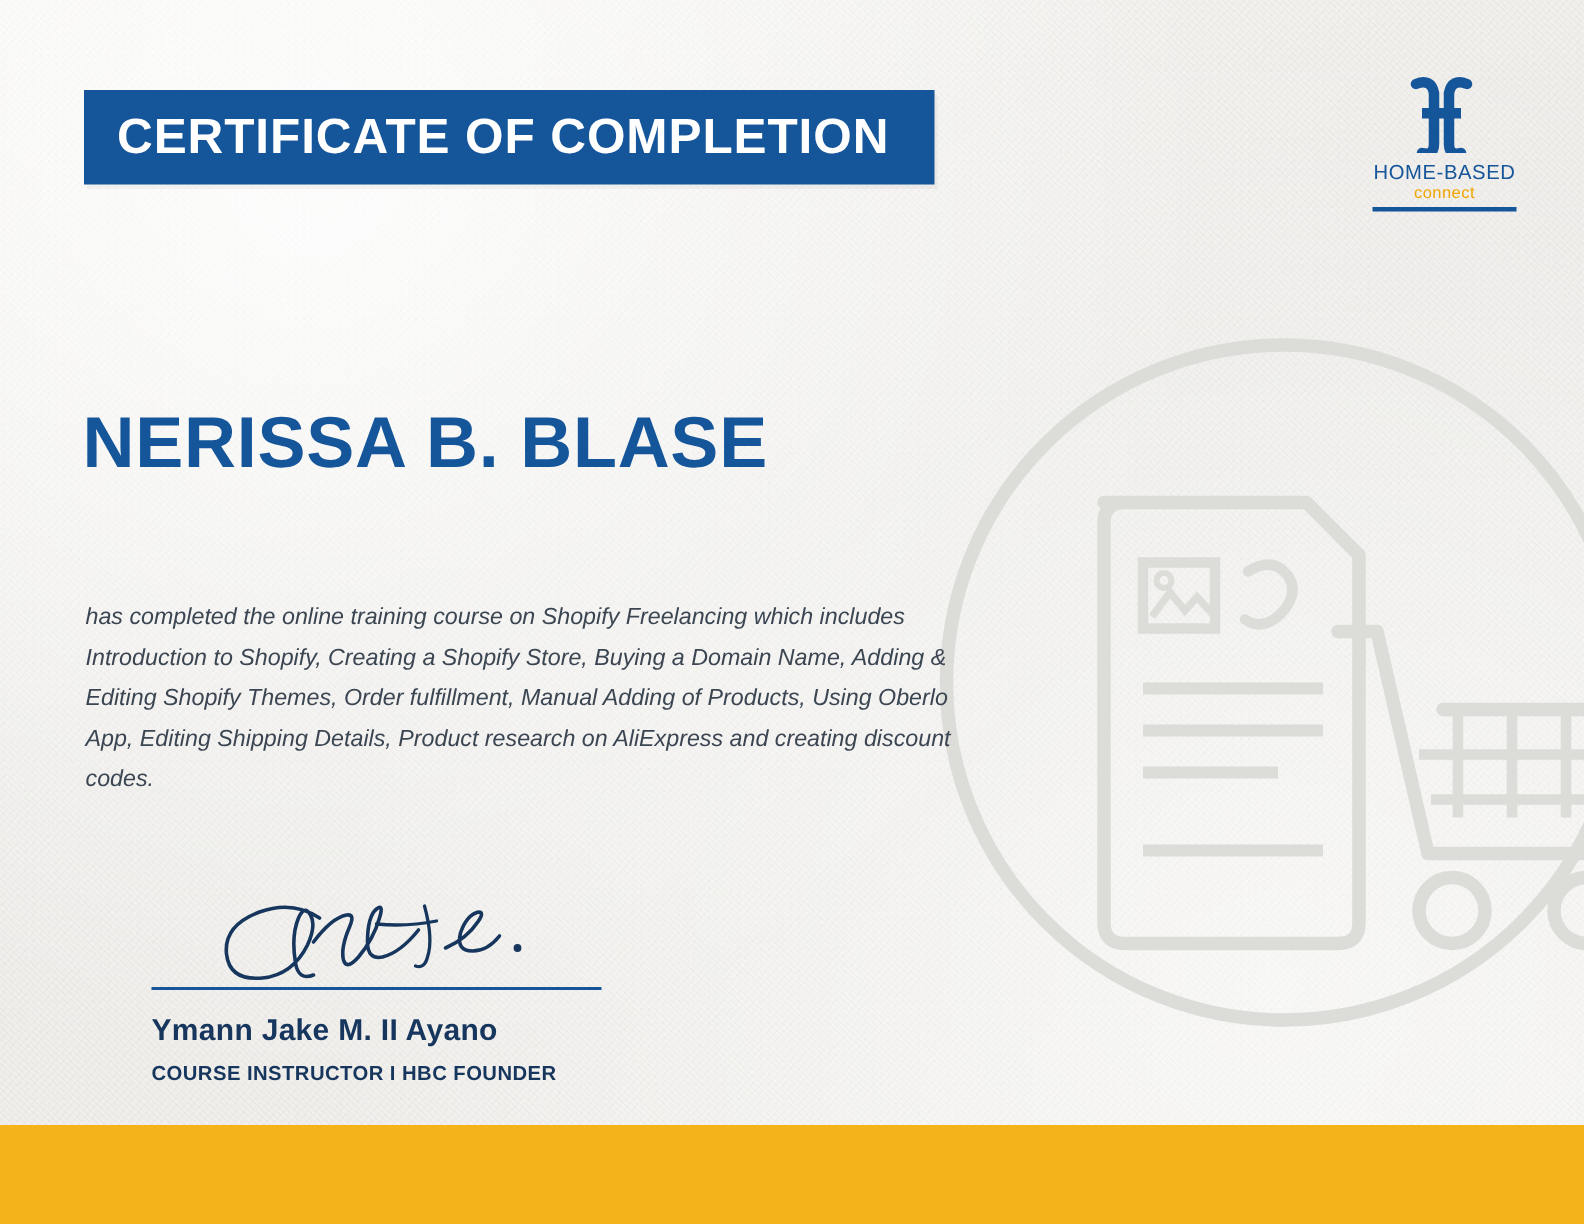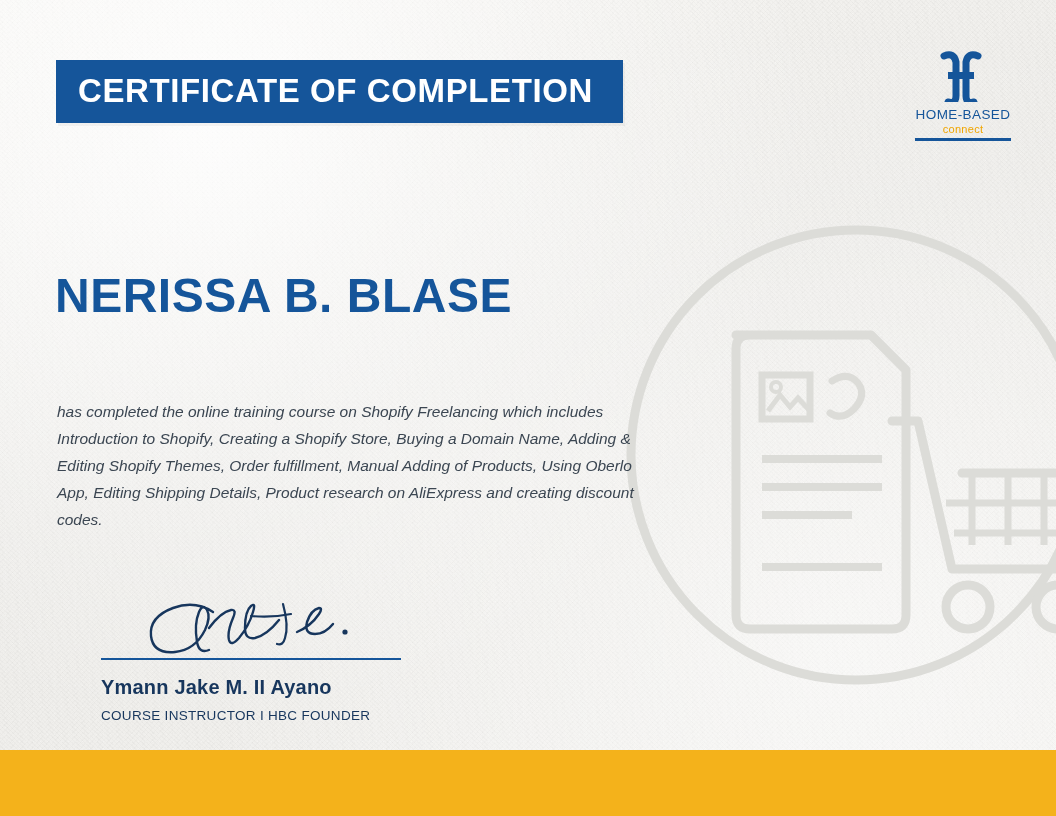--- a/index.html
+++ b/index.html
@@ -156,21 +156,21 @@
   .signer-name {
     margin-top: 16px;
     font-size: 20px;
     font-weight: bold;
     color: #17365d;
     letter-spacing: 0.2px;
   }
   .signer-role {
     margin-top: 9px;
     font-size: 13.5px;
-    font-weight: normal;
+    font-weight: bold;
     color: #17365d;
     letter-spacing: 0.3px;
   }
 
   .footer-bar {
     position: absolute;
     left: 0;
     bottom: 0;
     width: 100%;
     height: 66px;

